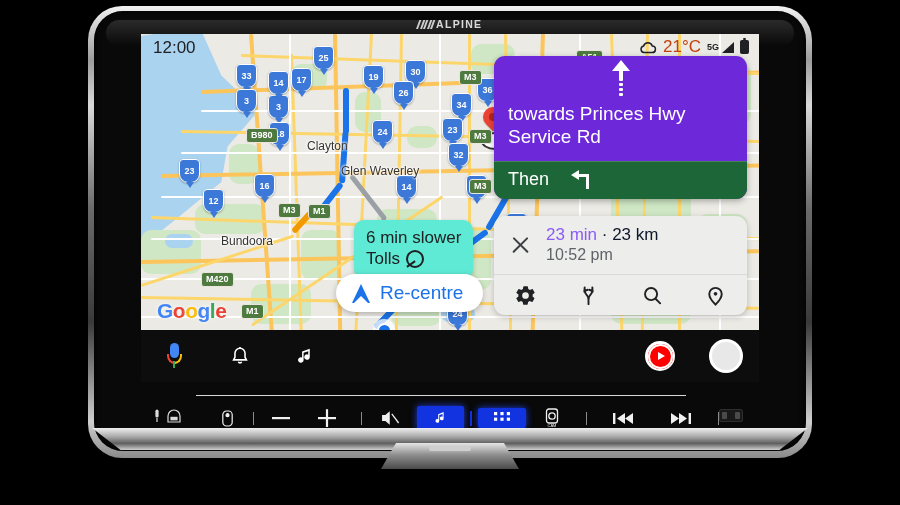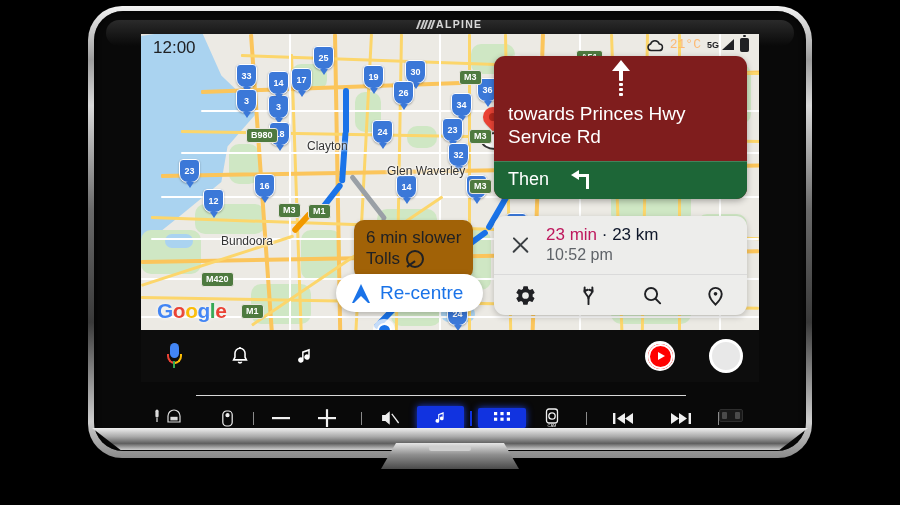--- a/index.html
+++ b/index.html
@@ -72,31 +72,31 @@
     font-family:"Liberation Sans",sans-serif;text-shadow:0 0 4px rgba(255,255,255,.9);}
   .glogo b{font-weight:600;}
   .g1{color:#4285f4}.g2{color:#ea4335}.g3{color:#fbbc05}.g4{color:#4285f4}.g5{color:#34a853}.g6{color:#ea4335}
 
   
   .statusbar{position:absolute;left:0;top:0;width:618px;height:26px;pointer-events:none;}
   .clock{position:absolute;left:12px;top:4px;font-size:17px;color:#202124;
     font-family:"Liberation Sans",sans-serif;}
   .status-right{position:absolute;right:10px;top:3px;display:flex;align-items:center;gap:6px;
     color:#202124;font-size:16px;}
-  .temp{font-size:13px;color:#fdba74;font-family:Liberation Mono, monospace;}
+  .temp{font-size:17px;color:#c2410c;font-family:Liberation Sans, sans-serif;}
   .net5g{font-size:9px;font-weight:700;color:#202124;margin-right:-3px;}
   .bars{width:12px;height:11px;position:relative;}
   .bars:before{content:"";position:absolute;right:0;bottom:0;border-left:12px solid transparent;
     border-bottom:11px solid #202124;}
   .batt{width:7px;height:12px;border:1.6px solid #202124;border-radius:1.5px;position:relative;background:#202124;}
   .batt:before{content:"";position:absolute;left:1.5px;top:-3.4px;width:3px;height:2px;background:#202124;border-radius:1px;}
 
   
   .navcard{position:absolute;left:353px;top:22px;width:253px;border-radius:11px;overflow:hidden;
-    background:#7f1d1d;box-shadow:0 2px 6px rgba(0,0,0,.3);}
+    background:#6d28d9;box-shadow:0 2px 6px rgba(0,0,0,.3);}
   .navcard .arrowbox{height:46px;display:flex;align-items:center;justify-content:center;}
   .nav-arrow{position:relative;width:26px;height:34px;}
   .nav-arrow .shaft{position:absolute;left:11px;top:5px;width:4px;height:14px;background:#fff;border-radius:1px;}
   .nav-arrow .head{position:absolute;left:4px;top:-2px;width:0;height:0;
     border-left:9px solid transparent;border-right:9px solid transparent;border-bottom:11px solid #fff;}
   .nav-arrow .d1,.nav-arrow .d2,.nav-arrow .d3{position:absolute;left:11px;width:4px;height:3.2px;background:#fff;border-radius:1px;}
   .nav-arrow .d1{top:21px}.nav-arrow .d2{top:26px}.nav-arrow .d3{top:31px}
   .navcard .street{padding:0 14px 13px;color:#fff;font-size:19px;line-height:1.22;
     font-family:"Liberation Sans",sans-serif;}
   .navcard .then{border-top:1px solid rgba(255,255,255,.18);background:#1d6637;
@@ -110,28 +110,28 @@
 
   
   .etacard{position:absolute;left:353px;top:182px;width:253px;background:#ededeb;border-radius:11px;
     overflow:hidden;box-shadow:0 2px 6px rgba(0,0,0,.22);}
   .eta-top{display:flex;align-items:center;padding:9px 12px 10px;gap:10px;}
   .eta-x{width:30px;height:30px;flex:none;position:relative;}
   .eta-x:before,.eta-x:after{content:"";position:absolute;left:4px;top:14px;width:21px;height:2.4px;background:#3c4043;border-radius:2px;}
   .eta-x:before{transform:rotate(45deg)}.eta-x:after{transform:rotate(-45deg)}
   .eta-lines{display:flex;flex-direction:column;gap:1px;}
   .eta-line1{font-size:17px;font-family:"Liberation Sans",sans-serif;}
-  .eta-line1 .dur{color:#be185d;}
+  .eta-line1 .dur{color:#8b5cf6;}
   .eta-line1 .dist{color:#0f172a;}
   .eta-line2{font-size:16px;color:#5f6368;font-family:"Liberation Sans",sans-serif;}
   .eta-icons{display:flex;border-top:1px solid #dadada;}
   .eta-icons > div{flex:1;height:40px;display:flex;align-items:center;justify-content:center;color:#202124;}
 
   
-  .toll{position:absolute;left:213px;top:186px;background:#a16207;border-radius:10px;
+  .toll{position:absolute;left:213px;top:186px;background:#5eead4;border-radius:10px;
     padding:7px 12px 9px;box-shadow:0 2px 5px rgba(0,0,0,.22);}
   .toll .t1{font-size:17px;color:#202124;font-family:"Liberation Sans",sans-serif;line-height:1.25;}
   .toll .t2{font-size:17px;color:#202124;display:flex;align-items:center;gap:6px;
     font-family:"Liberation Sans",sans-serif;line-height:1.25;}
   .tollsym{width:14px;height:14px;border:2px solid #202124;border-radius:50%;position:relative;display:inline-block;}
   .tollsym:after{content:"";position:absolute;left:-2px;top:11px;width:10px;height:2px;background:#202124;transform:rotate(-35deg);}
 
   .recentre{position:absolute;left:195px;top:240px;height:38px;background:#fff;border-radius:20px;
     display:flex;align-items:center;gap:10px;padding:0 20px 0 16px;box-shadow:0 2px 6px rgba(0,0,0,.25);}
   .rc-arrow{width:0;height:0;border-left:9px solid transparent;border-right:9px solid transparent;
@@ -322,21 +322,21 @@
           <div class="mbadge" style="left: 328px; top: 145px;">M3</div>
           <div class="mbadge" style="left: 137px; top: 169px;">M3</div>
           <div class="mbadge" style="left: 167px; top: 170px;">M1</div>
           <div class="mbadge" style="left: 60px; top: 238px;">M420</div>
           <div class="mbadge" style="left: 100px; top: 270px;">M1</div>
           <div class="mbadge" style="left: 105px; top: 94px;">B980</div>
         </div>
       <div id="label-host">
           <div class="maplabel" style="left: 372px; top: 20px;">Bundoora</div>
           <div class="maplabel" style="left: 166px; top: 105px;">Clayton</div>
-          <div class="maplabel" style="left: 200px; top: 130px; padding-left: 46px;">Glen Waverley</div>
+          <div class="maplabel" style="left: 200px; top: 130px;">Glen Waverley</div>
           <div class="maplabel" style="left: 80px; top: 200px;">Bundoora</div>
         </div>
 
       <div class="glogo">
         <b class="g1">G</b><b class="g2">o</b><b class="g3">o</b><b class="g4">g</b><b class="g5">l</b><b class="g6">e</b>
       </div>
     </div>
 
     <div class="statusbar">
       <div class="clock">12:00</div>

